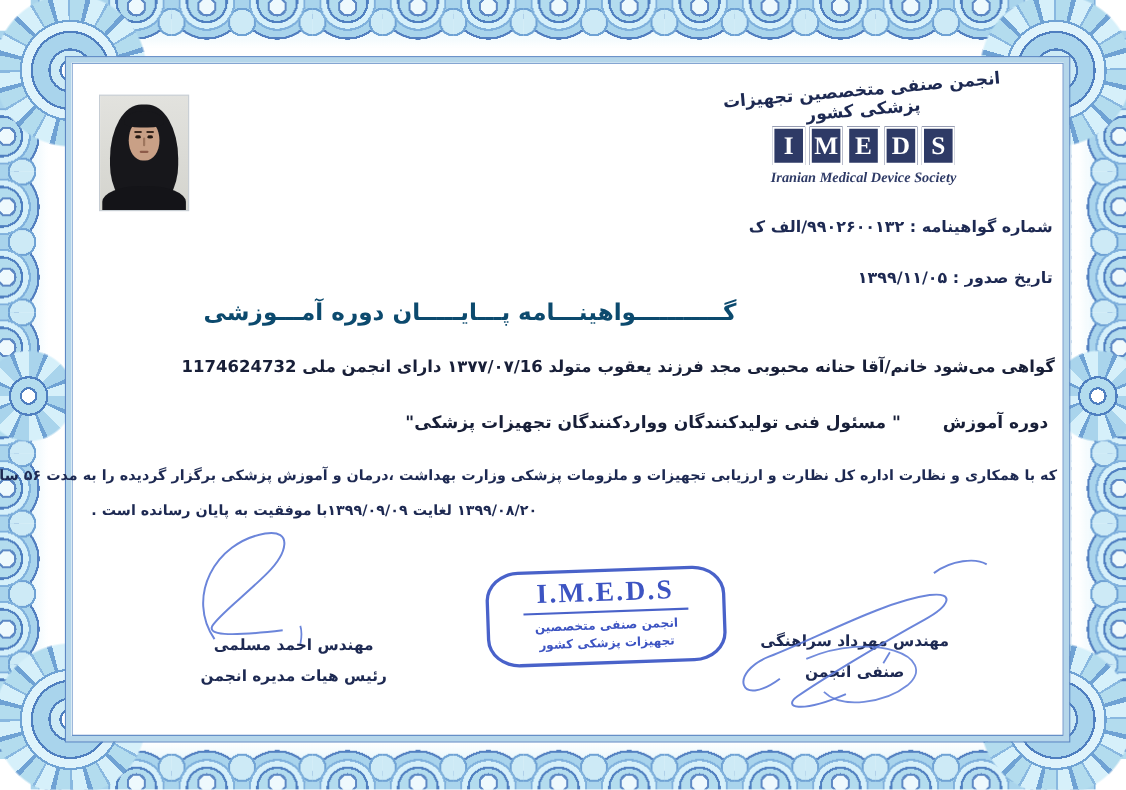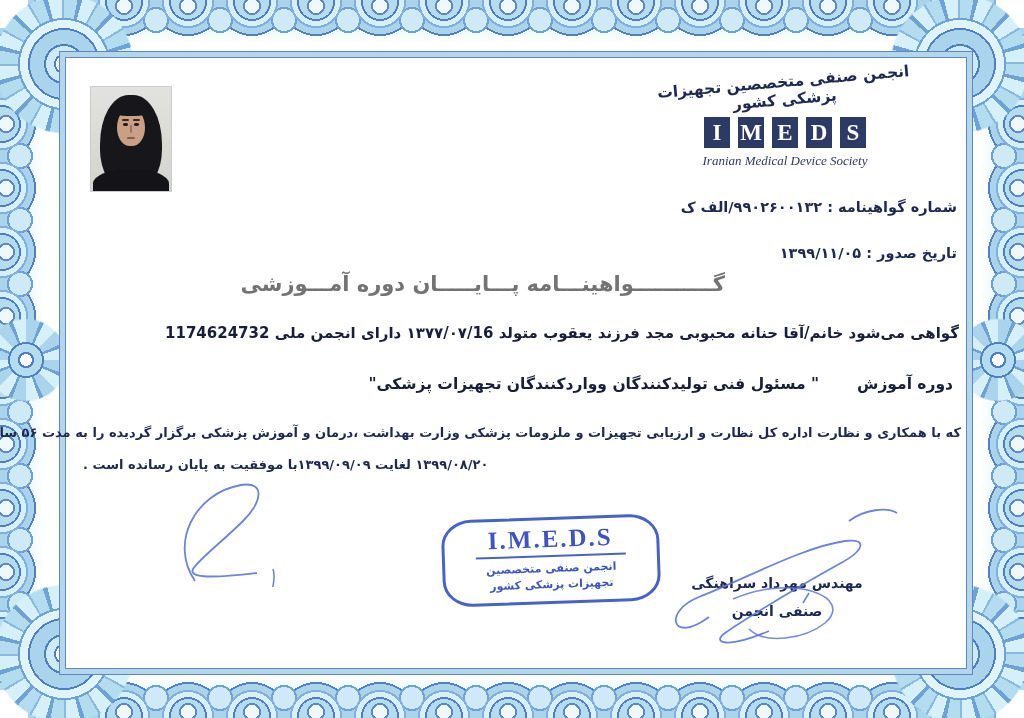--- a/index.html
+++ b/index.html
@@ -70,27 +70,27 @@
   .ph-shoulders{position:absolute;left:2px;bottom:-8px;width:76px;height:30px;background:#141418;
                 border-radius:48% 48% 0 0;}
 
   
   .callig{position:absolute;right:28px;top:16px;width:310px;text-align:center;color:#2e3a66;
           font-weight:bold;font-size:15.5px;transform:rotate(-5deg);letter-spacing:.5px;}
   .logoRow{position:absolute;right:42px;top:58px;width:280px;display:flex;gap:4px;justify-content:center;}
   .lbox{width:30px;height:35px;background:#2e3a66;color:#fff;display:flex;align-items:center;justify-content:center;
         font-family:"Liberation Serif",serif;font-weight:bold;font-size:23px;box-shadow:inset 0 0 0 2px #fff, inset 0 0 0 3px #2e3a66;}
   .logoSub{position:absolute;right:42px;top:96px;width:280px;text-align:center;color:#2e3a66;
-           font-family:"Liberation Serif",serif;font-style:italic;font-weight:normal;font-size:13px;}
+           font-family:"Liberation Serif",serif;font-style:italic;font-weight:bold;font-size:13px;}
 
   
   .fa{direction:rtl;color:#1d2952;font-weight:bold;}
   .meta1{position:absolute;top:142px;right:10px;font-size:14.5px;}
   .meta2{position:absolute;top:188px;right:10px;font-size:14.5px;}
-  .title{position:absolute;top:215px;left:120px;width:540px;text-align:right;font-size:21px;color:#737373;white-space:nowrap;}
+  .title{position:absolute;top:215px;left:120px;width:540px;text-align:left;font-size:21px;color:#0c4a6e;white-space:nowrap;}
   .recip{position:absolute;top:267px;left:100px;right:8px;display:flex;justify-content:space-between;
          align-items:baseline;font-size:15px;color:#181f38;white-space:nowrap;}
   .course{position:absolute;top:318px;right:14px;display:flex;gap:38px;font-size:15.5px;color:#181f38;white-space:nowrap;}
   .para1{position:absolute;top:368px;left:6px;right:6px;font-size:13px;white-space:nowrap;text-align:right;color:#1d2952;}
   .para2{position:absolute;top:400px;left:18px;font-size:13px;white-space:nowrap;color:#1d2952;}
 
   
   .stamp{position:absolute;left:377px;top:460px;width:192px;padding:5px 10px 8px;text-align:center;
          color:#2d46bd;border:3px solid #3a55c5;border-radius:30px/26px;transform:rotate(-2deg);opacity:.92;}
   .stampTitle{font-family:"Liberation Serif",serif;font-weight:bold;font-size:25px;letter-spacing:2px;}
@@ -166,20 +166,24 @@
       <span>" مسئول فنی تولیدکنندگان وواردکنندگان تجهیزات پزشکی"</span>
     </div>
 
     <div class="fa para1">که با همکاری و نظارت اداره کل نظارت و ارزیابی تجهیزات و ملزومات پزشکی وزارت بهداشت ،درمان و آموزش پزشکی برگزار گردیده را به مدت ۵۶ ساعت از تاریخ</div>
     <div class="fa para2">۱۳۹۹/۰۸/۲۰ لغایت ۱۳۹۹/۰۹/۰۹با موفقیت به پایان رسانده است .</div>
 
     <svg class="scrib scribL" width="210" height="110" viewBox="0 0 210 110">
       <path d="M34,104 C 8,66 34,16 80,8 C 106,4 100,26 82,44 C 62,64 38,82 32,92 C 28,100 44,102 96,96" fill="none" stroke="#5b78d6" stroke-width="1.8" opacity="0.9"></path>
       <path d="M112,92 C 116,104 108,112 114,120" fill="none" stroke="#5b78d6" stroke-width="1.6" opacity="0.9"></path>
     </svg>
+    <div class="sigText sigL fa">
+      <div>مهندس احمد مسلمی</div>
+      <div>رئیس هیات مدیره انجمن</div>
+    </div>
 
     <div class="stamp">
       <div class="stampTitle">I.M.E.D.S</div>
       <div class="stampRule"></div>
       <div class="stampFa">انجمن صنفی متخصصین</div>
       <div class="stampFa">تجهیزات پزشکی کشور</div>
     </div>
 
     <div class="sigText sigR fa">
       <div>مهندس مهرداد سراهنگی</div>

